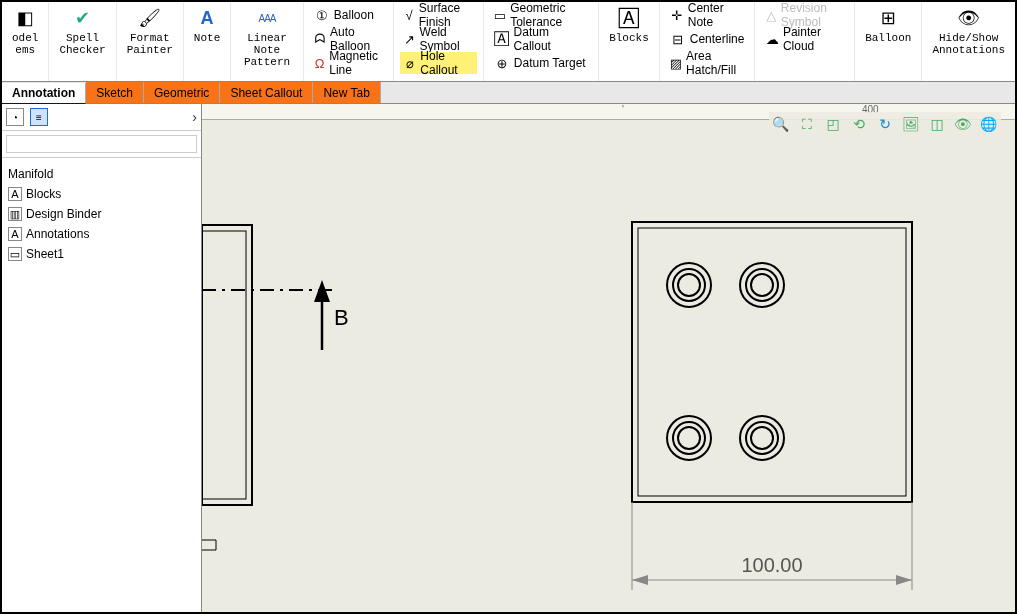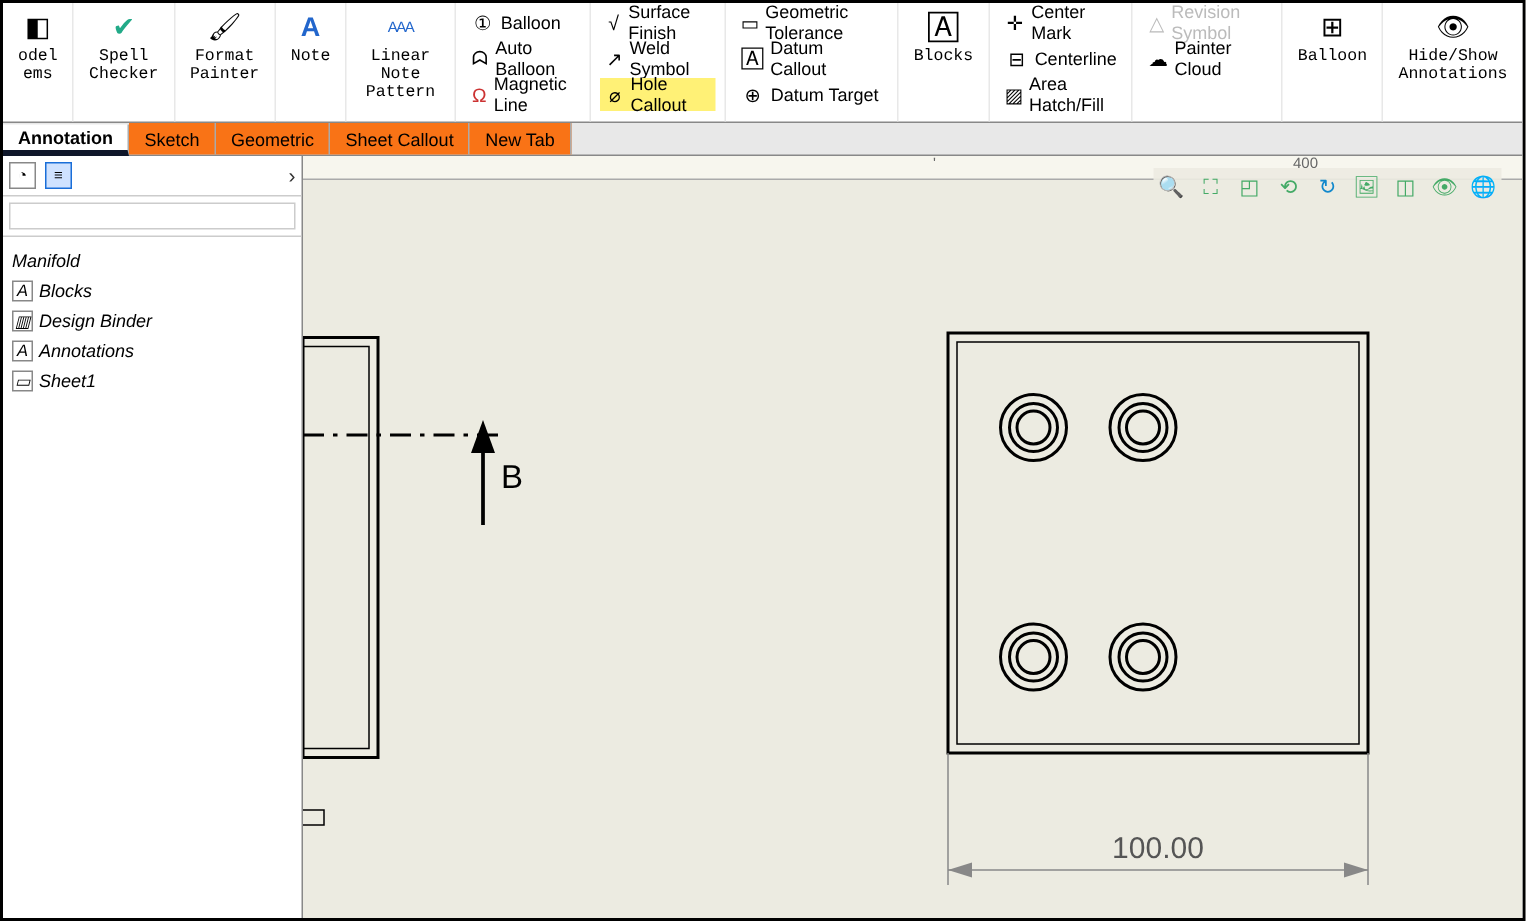--- a/index.html
+++ b/index.html
@@ -10,31 +10,31 @@
   .ribbon-bigbtn { display: flex; flex-direction: column; align-items: center; justify-content: center; padding: 2px 4px; cursor: pointer; }
   .ribbon-bigbtn .icon { width: 24px; height: 24px; display: flex; align-items: center; justify-content: center; font-size: 18px; }
   .ribbon-bigbtn .lbl { text-align: center; font-size: 11px; line-height: 12px; margin-top: 2px; font-family: Liberation Mono, monospace; }
   .ribbon-col { display: flex; flex-direction: column; justify-content: center; gap: 2px; }
   .ribbon-smbtn { display: flex; align-items: center; gap: 4px; padding: 2px 4px; cursor: pointer; font-size: 12px; height: 22px; }
   .ribbon-smbtn .icon { width: 16px; height: 16px; display: flex; align-items: center; justify-content: center; font-size: 13px; }
   .highlight { background: #fff176; }
   .disabled { color: #bbb; }
   .tabs { display: flex; background: #e8e8e8; border-bottom: 1px solid #888; height: 22px; align-items: stretch; }
   .tab { padding: 3px 10px; border-right: 1px solid #aaa; cursor: pointer; font-size: 12px; background: #f97316; display: flex; align-items: center; }
-  .tab.active { background: #fff; font-weight: bold; border-bottom: 4px solid #0f172a; position: relative; top: 1px; }
+  .tab.active { background: #fff; font-weight: bold; border-bottom: 1px solid #0f172a; position: relative; top: 1px; }
   .main { display: flex; height: calc(614px - 80px - 22px - 4px); }
   .sidebar { width: 200px; background: #fff; border-right: 1px solid #888; display: flex; flex-direction: column; }
   .side-icons { display: flex; align-items: center; padding: 4px; border-bottom: 1px solid #ccc; gap: 6px; }
   .side-icons .mini { width: 18px; height: 18px; border: 1px solid #888; display: flex; align-items: center; justify-content: center; font-size: 10px; cursor: pointer; }
   .side-icons .mini.active { background: #cfe2ff; border-color: #1a6ed8; }
   .side-icons .expander { margin-left: auto; font-size: 14px; color: #333; cursor: pointer; }
   .side-search { border-bottom: 1px solid #ccc; padding: 4px; }
   .side-search input { width: 100%; border: 1px solid #ccc; padding: 2px; font-size: 11px; }
   .tree { padding: 6px 4px; font-size: 12px; }
-  .tree-item { display: flex; align-items: flex-start; gap: 4px; padding: 3px 2px; cursor: pointer; font-style: italic; }
+  .tree-item { display: flex; align-items: flex-start; gap: 4px; padding: 3px 2px; cursor: pointer; }
   .tree-item .ticon { width: 14px; height: 14px; display: inline-flex; align-items: center; justify-content: center; font-size: 11px; border: 1px solid #888; }
   .canvas { flex: 1; background: #ecebe1; position: relative; overflow: hidden; }
   .canvas-toolbar { position: absolute; top: 8px; right: 14px; display: flex; gap: 6px; align-items: center; background: rgba(236,235,225,.9); padding: 2px; }
   .canvas-toolbar .cbtn { width: 20px; height: 20px; display: flex; align-items: center; justify-content: center; font-size: 14px; cursor: pointer; color: #4a6; }
   .ruler-h { position: absolute; top: 0; left: 0; right: 0; height: 16px; border-bottom: 1px solid #aaa; background: #f7f6ee; display: flex; }
   .ruler-mark { position: absolute; top: 0; height: 16px; font-size: 10px; color: #666; }
   .drawing { position: absolute; inset: 16px 0 0 0; }
   svg { display: block; }
   .dim-text { font-family: Arial; font-size: 20px; fill: #555; text-anchor: middle; }
 </style>
@@ -123,21 +123,21 @@
   <div class="ribbon-group">
     <div class="ribbon-bigbtn">
       <span class="icon">🄰</span>
       <span class="lbl">Blocks</span>
     </div>
   </div>
   <div class="ribbon-group">
     <div class="ribbon-col">
       <div class="ribbon-smbtn">
         <span class="icon">✛</span>
-        <span>Center Mark</span>
+        <span>Center Note</span>
       </div>
       <div class="ribbon-smbtn">
         <span class="icon">⊟</span>
         <span>Centerline</span>
       </div>
       <div class="ribbon-smbtn">
         <span class="icon">▨</span>
         <span>Area Hatch/Fill</span>
       </div>
     </div>

